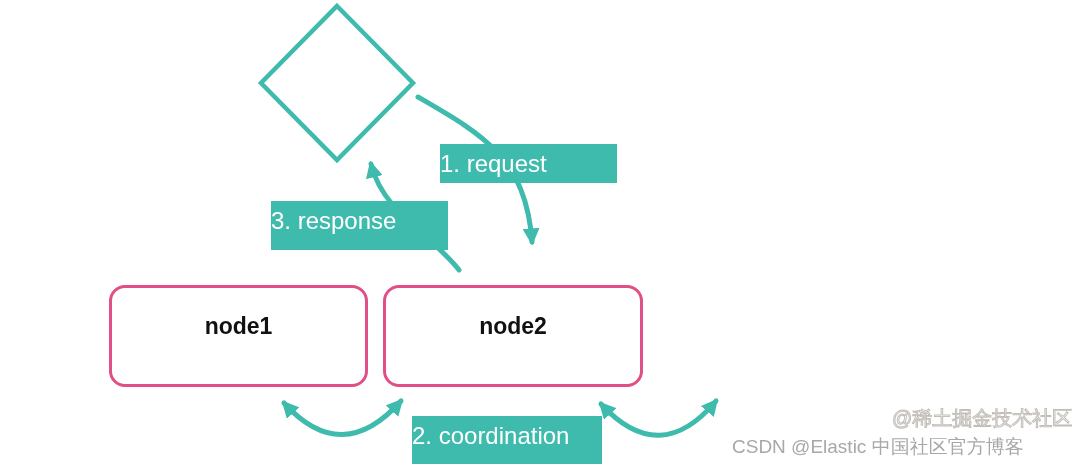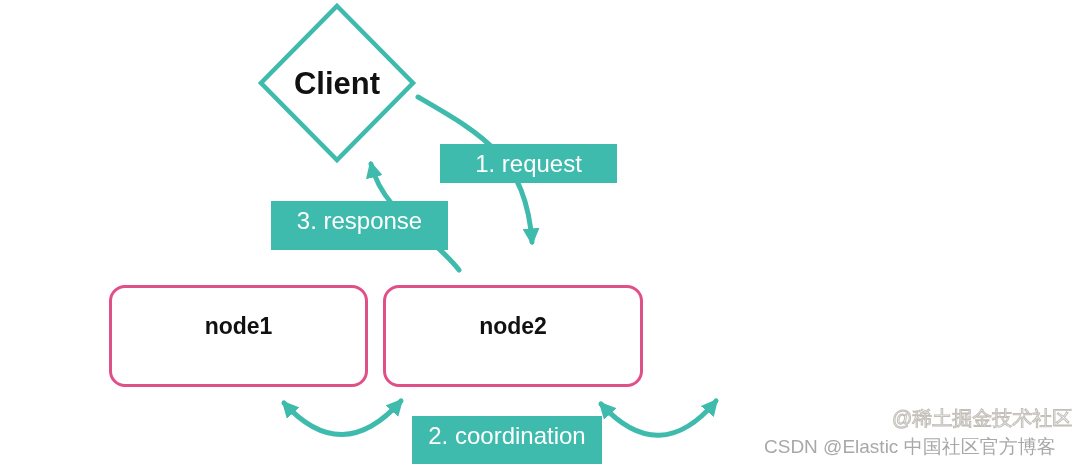--- a/index.html
+++ b/index.html
@@ -46,28 +46,28 @@
     color:var(--ink);
   }
   .node1{left:109px; width:253px;}
   .node2{left:383px; width:254px;}
   .node3{left:658px; width:253px;}
   .chip{
     position:absolute;
     background:var(--teal);
     color:var(--label-text);
     font-size:24px;
-    text-align:center;
+    text-align:left;
   }
   .chip-request{left:440px; top:144px; width:177px; height:39px; line-height:39px;}
   .chip-response{left:271px; top:201px; width:177px; height:49px; line-height:39px;}
   .chip-coordination{left:412px; top:416px; width:190px; height:48px; line-height:40px;}
   .wm-csdn{
     position:absolute;
-    left:764px; top:434px;
+    left:732px; top:434px;
     font-size:19px;
     color:var(--wm-gray);
     white-space:nowrap;
   }
   .wm-juejin{
     position:absolute;
     left:892px; top:405px;
     font-size:20px;
     color:transparent;
     -webkit-text-stroke:1px var(--wm-light);
@@ -90,21 +90,20 @@
 
     <path d="M418,97 C482,134 526,158 532,242" style="fill:none;stroke:var(--teal);stroke-width:5;stroke-linecap:round" marker-end="url(#ah)"></path>
 
     <path d="M459,270 C433,236 383,213 371,164" style="fill:none;stroke:var(--teal);stroke-width:5;stroke-linecap:round" marker-end="url(#ah)"></path>
 
     <path d="M284,403 Q342,467 401,401" style="fill:none;stroke:var(--teal);stroke-width:5;stroke-linecap:round" marker-start="url(#ah)" marker-end="url(#ah)"></path>
 
     <path d="M601,404 Q660,468 716,401" style="fill:none;stroke:var(--teal);stroke-width:5;stroke-linecap:round" marker-start="url(#ah)" marker-end="url(#ah)"></path>
   </svg>
 
-  <div class="client-label">Client</div>
 
   <div class="node node1">
     <div class="node-label">node1</div>
   </div>
   <div class="node node2">
     <div class="node-label">node2</div>
   </div>
 
   <div class="chip chip-request">1. request</div>
   <div class="chip chip-response">3. response</div>

